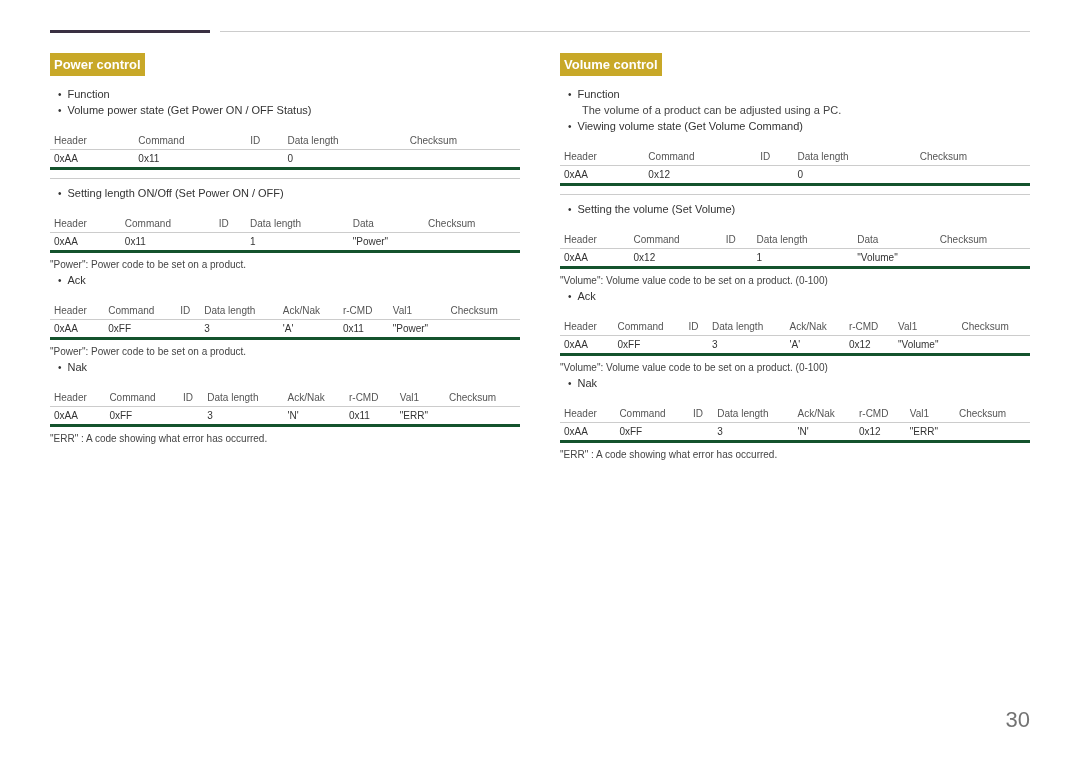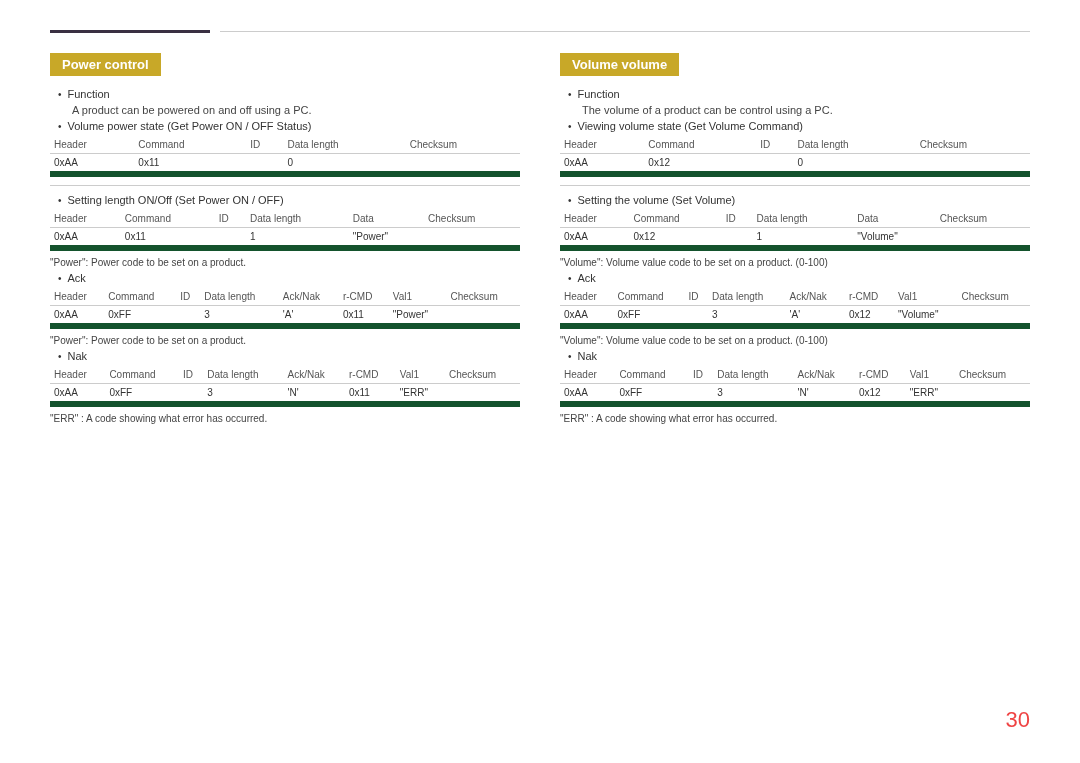--- a/index.html
+++ b/index.html
@@ -36,21 +36,21 @@
     }
     .col {
       flex: 1;
     }
 
     .section-title {
       background: #c8a828;
       color: #fff;
       font-weight: bold;
       font-size: 13px;
-      padding: 4px 12px;
+      padding: 4px 4px;
       margin-bottom: 12px;
       display: inline-block;
     }
 
     .bullet-item {
       display: flex;
       align-items: flex-start;
       margin-bottom: 4px;
       margin-left: 8px;
     }
@@ -62,49 +62,49 @@
     .bullet-sub {
       margin-left: 22px;
       margin-bottom: 4px;
       color: #444;
     }
 
     .data-table {
       width: 100%;
       border-collapse: collapse;
       margin-bottom: 6px;
-      margin-top: 4px;
+      margin-top: 16px;
     }
     .data-table th {
       font-weight: normal;
       color: #555;
       font-size: 10px;
       border-bottom: 1px solid #ccc;
       padding: 3px 4px;
       text-align: left;
     }
     .data-table td {
       font-size: 10px;
       padding: 3px 4px;
-      border-bottom: 6px solid #14532d;
+      border-bottom: 3px solid #14532d;
       color: #333;
     }
 
     .note-text {
       font-size: 10px;
       color: #444;
       margin: 4px 0;
     }
 
     .page-number {
       position: fixed;
       bottom: 30px;
       right: 50px;
       font-size: 22px;
-      color: #ef4444;
+      color: #737373;
       margin-top: 20px;
     }
 
     .section-divider {
       border: none;
       border-top: 1px solid #ccc;
       margin: 8px 0;
     }
   </style>
 </head>
@@ -117,21 +117,20 @@
 
 <div class="two-col">
 
   <div class="col">
     <div class="section-title">Power control</div>
 
     <div class="bullet-item">
       <span class="bullet">•</span>
       <span>Function</span>
     </div>
-    <div class="bullet-sub">A product can be powered on and off using a PC.</div>
 
     <div class="bullet-item">
       <span class="bullet">•</span>
       <span>Volume power state (Get Power ON / OFF Status)</span>
     </div>
 
     <table class="data-table">
       <thead>
         <tr>
           <th>Header</th>
@@ -247,27 +246,27 @@
           <td>"ERR"</td>
           <td></td>
         </tr>
       </tbody>
     </table>
 
     <div class="note-text">"ERR" : A code showing what error has occurred.</div>
   </div>
 
   <div class="col">
-    <div class="section-title">Volume volume</div>
+    <div class="section-title">Volume control</div>
 
     <div class="bullet-item">
       <span class="bullet">•</span>
       <span>Function</span>
     </div>
-    <div class="bullet-sub">The volume of a product can be control using a PC.</div>
+    <div class="bullet-sub">The volume of a product can be adjusted using a PC.</div>
 
     <div class="bullet-item">
       <span class="bullet">•</span>
       <span>Viewing volume state (Get Volume Command)</span>
     </div>
 
     <table class="data-table">
       <thead>
         <tr>
           <th>Header</th>

